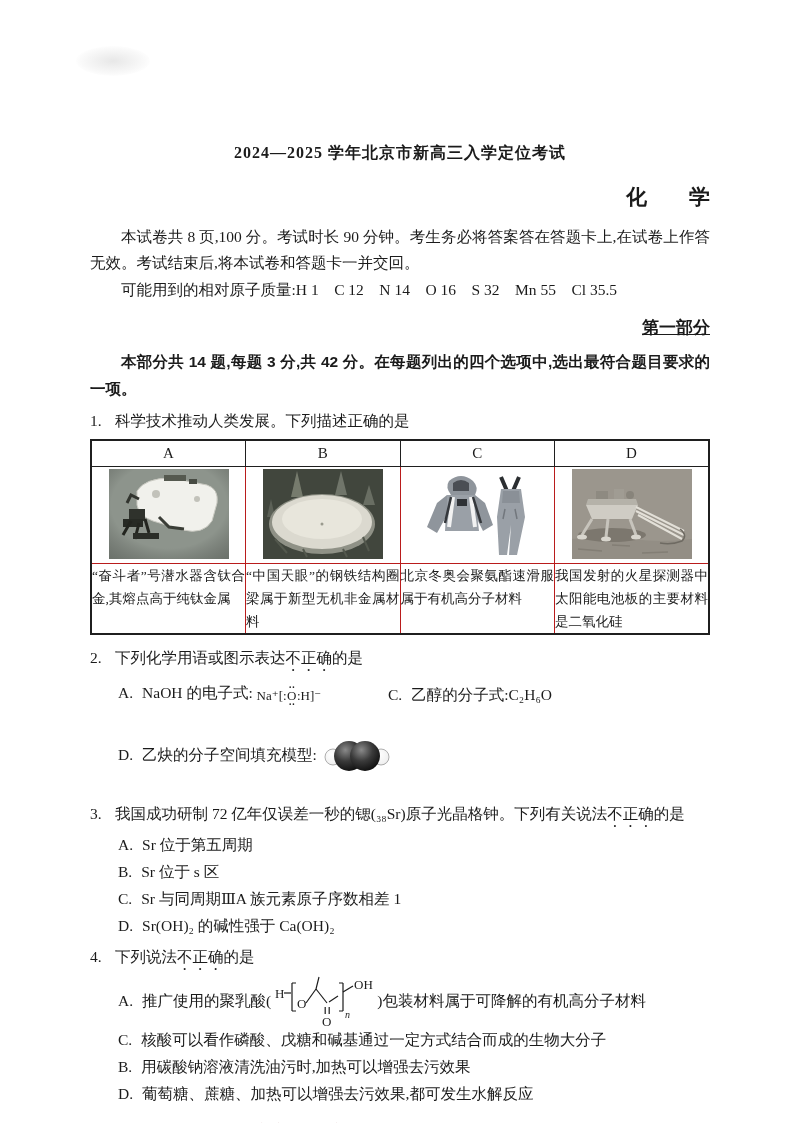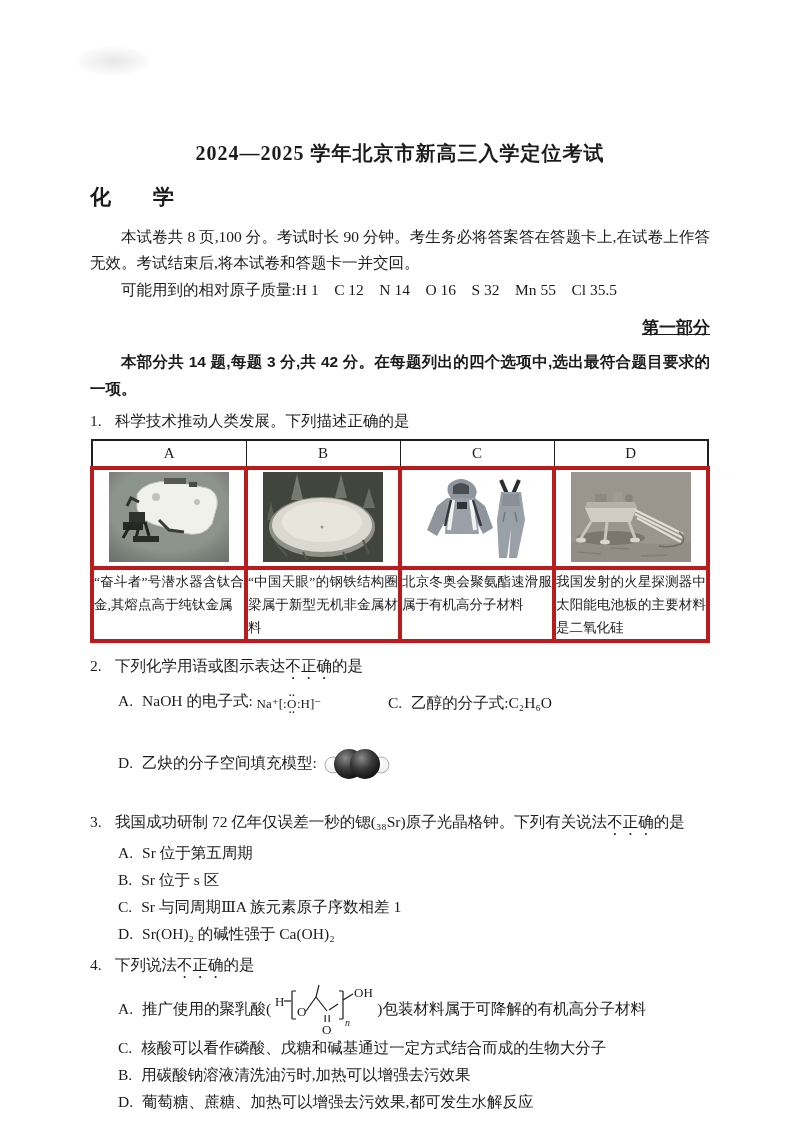--- a/index.html
+++ b/index.html
@@ -14,24 +14,24 @@
     color:#1b1b1b;
     overflow:hidden;
   }
   .smudge{
     position:absolute;left:76px;top:46px;width:74px;height:30px;
     background:radial-gradient(ellipse at center,rgba(170,170,170,0.28),rgba(200,200,200,0.1) 60%,transparent 75%);
     border-radius:50%;
   }
   h1.title{
     margin:0;text-align:center;
-    font-size:20px;line-height:30px;font-weight:bold;letter-spacing:1px;
+    font-size:16px;line-height:30px;font-weight:bold;letter-spacing:1px;
   }
   h2.subject{
-    margin:15px 0 0 0;text-align:left;
+    margin:15px 0 0 0;text-align:right;
     font-size:21px;line-height:28px;font-weight:bold;white-space:pre;
   }
   p.intro{
     margin:13px 0 0 0;font-size:15.5px;line-height:26px;
     text-indent:2em;text-align:justify;
   }
   p.masses{
     margin:0;font-size:15.5px;line-height:27px;text-indent:2em;white-space:pre;
   }
   h3.part{
@@ -51,21 +51,21 @@
     text-emphasis-position:under right;-webkit-text-emphasis-position:under;
   }
   
   table.q1t{
     width:100%;border-collapse:collapse;margin-top:5px;
     border:2px solid #1f1f1f;table-layout:fixed;
   }
   table.q1t th{
     border:1px solid #1f1f1f;font-weight:normal;font-size:15px;height:25px;padding:0;
   }
-  table.q1t td{border:4px solid #b91c1c;padding:0;vertical-align:top;}
+  table.q1t td{border:1px solid #b91c1c;padding:0;vertical-align:top;}
   td.imgcell{height:96px;vertical-align:middle;}
   td.imgcell svg{display:block;margin:2px auto;}
   td.capcell{font-size:13.5px;line-height:23px;padding:3px 8px 8px 9px;text-align:justify;height:69px;}
   
   .opt-grid{
     display:grid;grid-template-columns:270px 1fr;
     margin:8px 0 0 28px;row-gap:28px;align-items:center;
   }
   .opt{white-space:nowrap;}
   .olabel{display:inline-block;margin-right:9px;}

